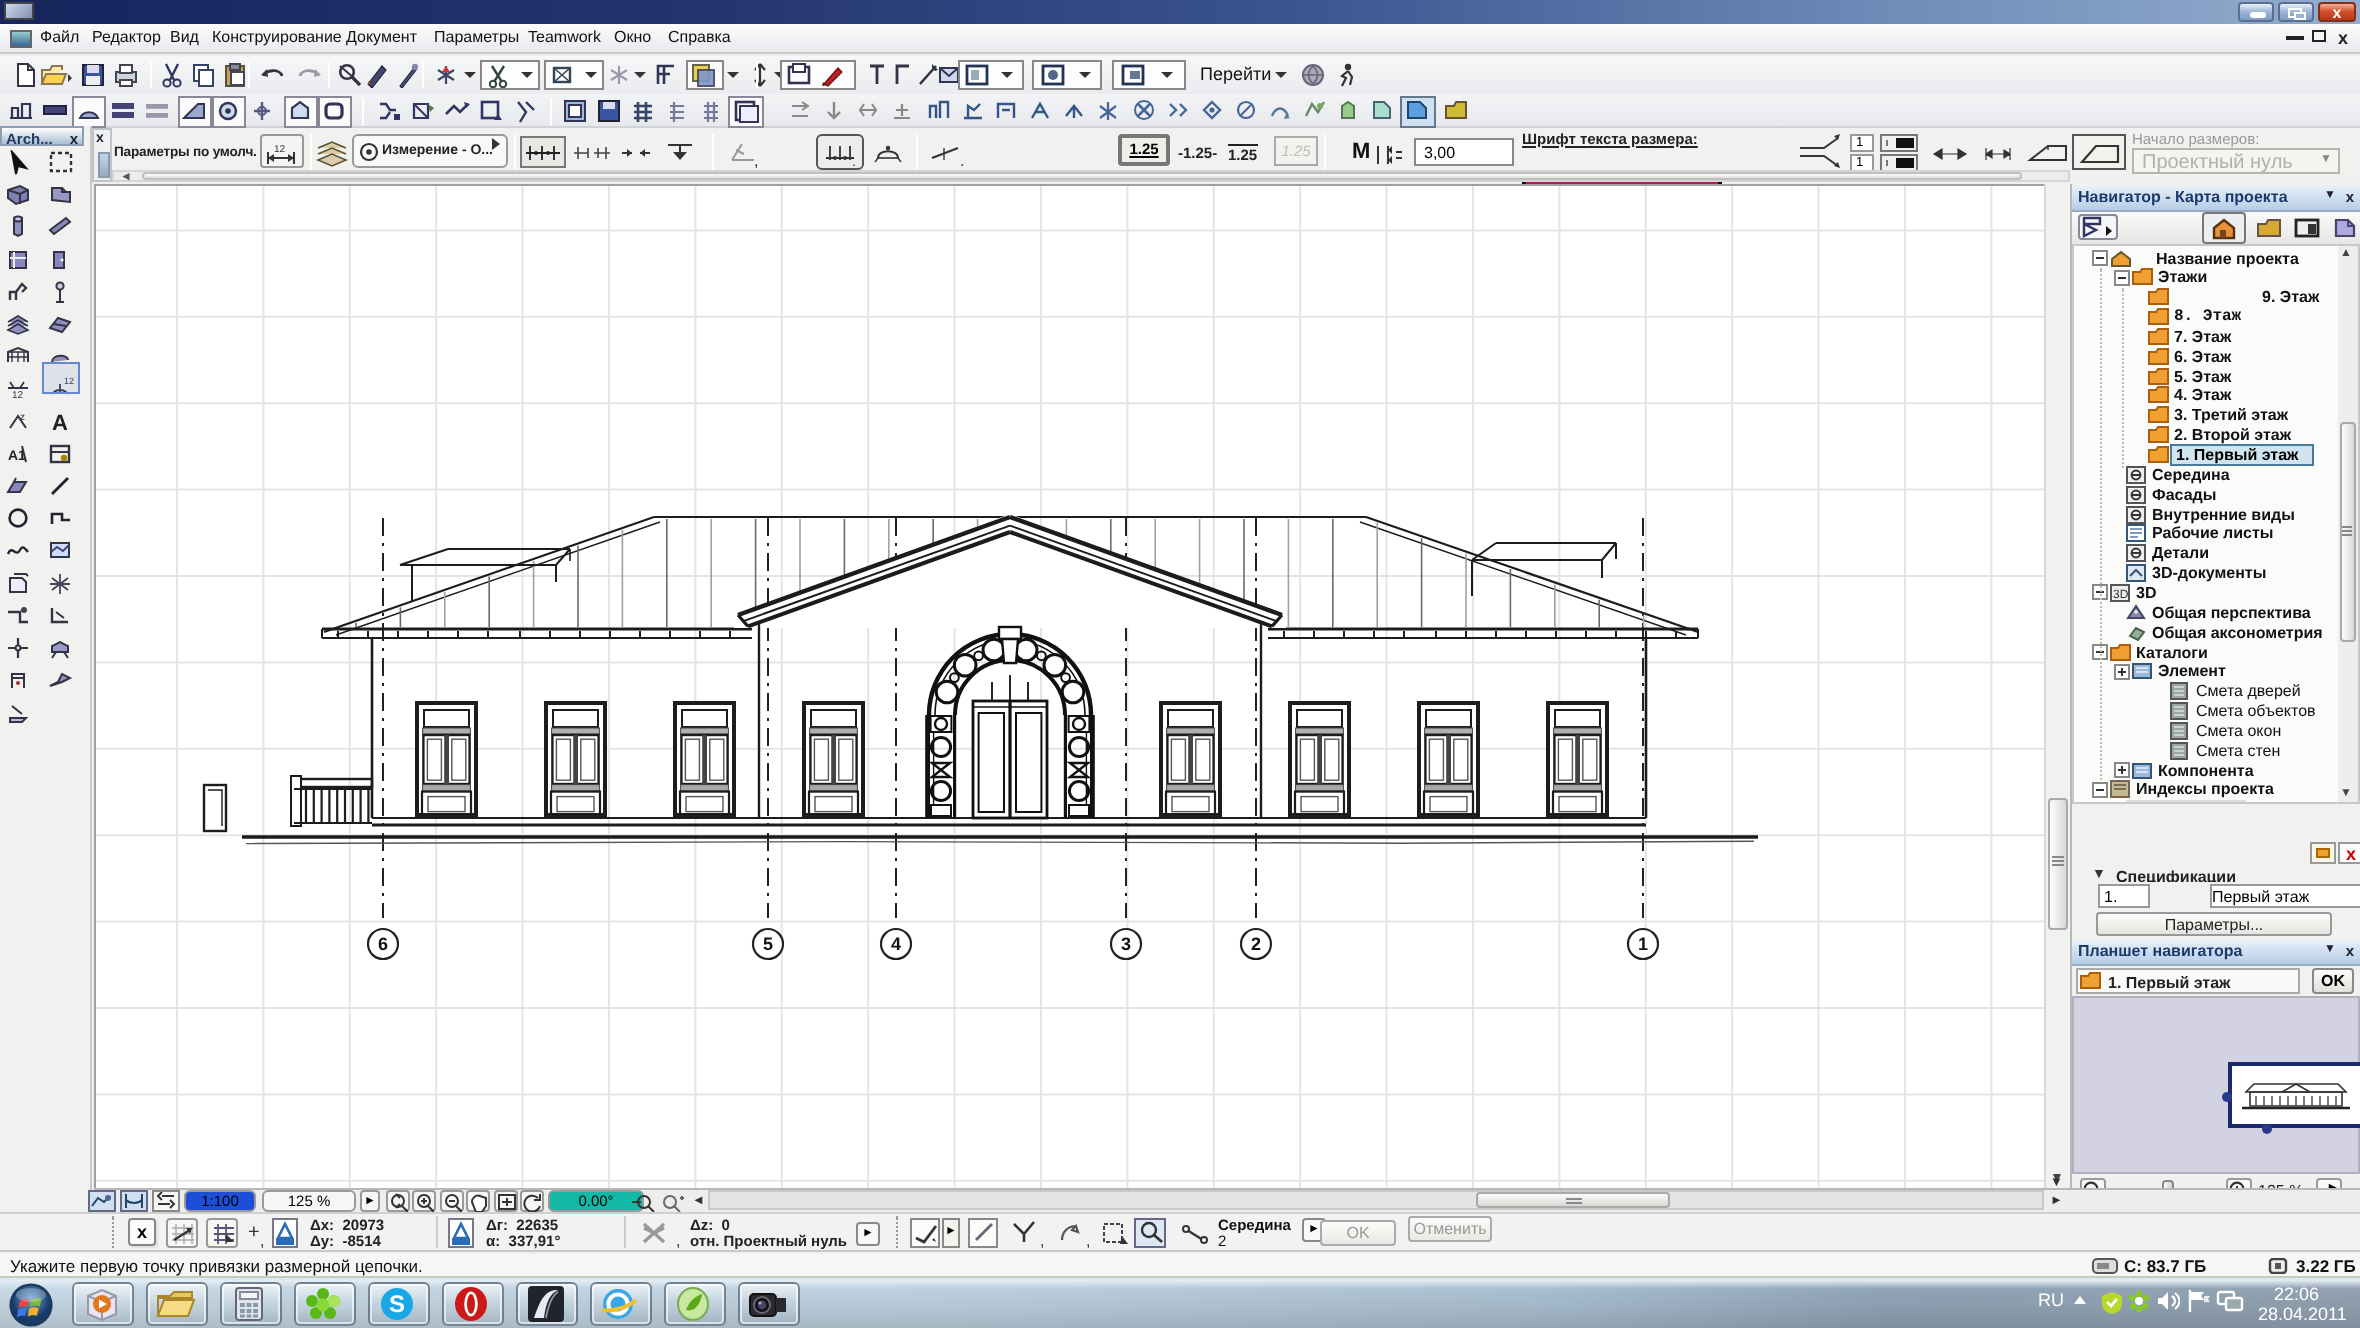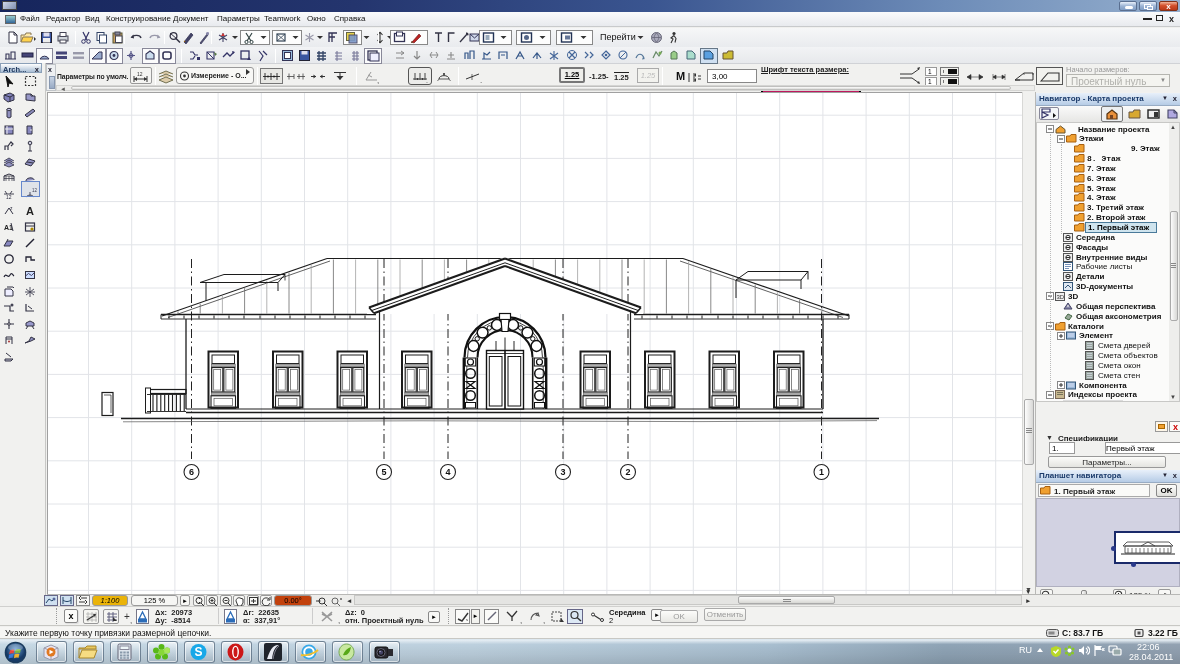--- a/index.html
+++ b/index.html
@@ -969,21 +969,21 @@
 <svg class="ic" style="left:1063px;top:252.54999999999998px;" width="11" height="9" viewBox="0 0 11 9">
     <rect x="0.5" y="0.5" width="9" height="8" fill="#eee" stroke="#555"></rect>
     <circle cx="5" cy="4.5" r="2.2" fill="none" stroke="#333"></circle>
     <path d="M3 4.5h4" stroke="#333"></path>
   </svg>
 <div class="abs" style="left:1076px;top:252.54999999999998px;font-size:8px;font-weight:bold;color:#111;">Внутренние виды</div>
 <svg class="ic" style="left:1063px;top:262.4px;" width="11" height="9" viewBox="0 0 11 9">
     <rect x="0.5" y="0.5" width="9" height="8" fill="#fff" stroke="#357"></rect>
     <path d="M2 2.5h6M2 4.5h6M2 6.5h4" stroke="#57a" stroke-width="0.8"></path>
   </svg>
-<div class="abs" style="left:1076px;top:262.4px;font-size:8px;font-weight:normal;color:#111;">Рабочие листы</div>
+<div class="abs" style="left:1076px;top:262.4px;font-size:8px;font-weight:bold;color:#111;">Рабочие листы</div>
 <svg class="ic" style="left:1063px;top:272.25px;" width="11" height="9" viewBox="0 0 11 9">
     <rect x="0.5" y="0.5" width="9" height="8" fill="#eee" stroke="#555"></rect>
     <circle cx="5" cy="4.5" r="2.2" fill="none" stroke="#333"></circle>
     <path d="M3 4.5h4" stroke="#333"></path>
   </svg>
 <div class="abs" style="left:1076px;top:272.25px;font-size:8px;font-weight:bold;color:#111;">Детали</div>
 <svg class="ic" style="left:1063px;top:282.1px;" width="11" height="9" viewBox="0 0 11 9">
     <rect x="0.5" y="0.5" width="9" height="8" fill="#dfe8f2" stroke="#357"></rect>
     <path d="M2 6l3-3 3 3" stroke="#357" fill="none"></path>
   </svg>
@@ -1134,21 +1134,21 @@
   </svg>
 <div class="abs" style="left:60px;top:595px;width:14px;height:11px;border:1px solid #668;background:#cfe0f0;"></div>
 <svg class="ic" style="left:61px;top:596px;" width="12" height="9" viewBox="0 0 12 9">
     <path d="M2 1v7M10 1v7M2 4c2 2 6 2 8 0" stroke="#246" fill="none"></path>
   </svg>
 <div class="abs" style="left:76px;top:595px;width:14px;height:11px;border:1px solid #888;background:#f6f6f4;"></div>
 <svg class="ic" style="left:77px;top:596px;" width="12" height="9" viewBox="0 0 12 9">
     <path d="M2 6h6M4 2h6" stroke="#333"></path>
     <path d="M8 4l2 2-2 2M4 0L2 2l2 2" stroke="#333" fill="none"></path>
   </svg>
-<div class="abs" style="left:92px;top:595px;width:36px;height:11px;border:1px solid #999;border-radius:3px;background:#eab308;font-size:7.5px;text-align:center;line-height:10px;font-style:italic;">1:100</div>
+<div class="abs" style="left:92px;top:595px;width:36px;height:11px;border:1px solid #999;border-radius:3px;background:#1d4ed8;font-size:7.5px;text-align:center;line-height:10px;">1:100</div>
 <div class="abs" style="left:131px;top:595px;width:47px;height:11px;border:1px solid #999;border-radius:3px;background:#f6f6f4;font-size:7.5px;text-align:center;line-height:10px;">125 %</div>
 <div class="abs" style="left:180px;top:595px;width:10px;height:11px;border:1px solid #999;border-radius:2px;background:#f6f6f4;font-size:6px;text-align:center;line-height:10px;">►</div>
 <div class="abs" style="left:193px;top:595px;width:12px;height:11px;border:1px solid #999;border-radius:2px;background:#f6f6f4;"></div>
 <svg class="ic" style="left:194px;top:596px;" width="10" height="10" viewBox="0 0 10 10">
     <circle cx="5" cy="4.5" r="3" fill="none" stroke="#333"></circle>
     <path d="M7 7l3 3M4 1l2 2M4 8l2-2" stroke="#333"></path>
   </svg>
 <div class="abs" style="left:206.4px;top:595px;width:12px;height:11px;border:1px solid #999;border-radius:2px;background:#f6f6f4;"></div>
 <svg class="ic" style="left:207.4px;top:596px;" width="10" height="10" viewBox="0 0 10 10">
     <circle cx="5" cy="4.5" r="3" fill="none" stroke="#333"></circle>
@@ -1166,21 +1166,21 @@
 <div class="abs" style="left:246.60000000000002px;top:595px;width:12px;height:11px;border:1px solid #999;border-radius:2px;background:#f6f6f4;"></div>
 <svg class="ic" style="left:247.60000000000002px;top:596px;" width="10" height="10" viewBox="0 0 10 10">
     <rect x="1.5" y="1.5" width="8" height="7" fill="none" stroke="#333"></rect>
     <path d="M3 5h5M5.5 3v4" stroke="#333"></path>
   </svg>
 <div class="abs" style="left:260.0px;top:595px;width:12px;height:11px;border:1px solid #999;border-radius:2px;background:#f6f6f4;"></div>
 <svg class="ic" style="left:261.0px;top:596px;" width="10" height="10" viewBox="0 0 10 10">
     <path d="M8 3a4 4 0 1 0 1 4" fill="none" stroke="#333"></path>
     <path d="M9 1v3H6" fill="none" stroke="#333"></path>
   </svg>
-<div class="abs" style="left:274px;top:595px;width:38px;height:11px;border:1px solid #999;border-radius:3px;background:#c2410c;font-size:7.5px;text-align:center;line-height:10px;">0.00°</div>
+<div class="abs" style="left:274px;top:595px;width:48px;height:11px;border:1px solid #999;border-radius:3px;background:#14b8a6;font-size:7.5px;text-align:center;line-height:10px;">0.00°</div>
 <svg class="ic" style="left:315px;top:596px;" width="13" height="10" viewBox="0 0 13 10">
     <circle cx="7" cy="5" r="3" fill="none" stroke="#333"></circle>
     <path d="M1 5h3M9 7l3 3" stroke="#333"></path>
     <path d="M4 4l2 1-2 1z" fill="#333"></path>
   </svg>
 <svg class="ic" style="left:330px;top:596px;" width="13" height="10" viewBox="0 0 13 10">
     <circle cx="5" cy="5" r="3" fill="none" stroke="#666"></circle>
     <path d="M7 7l3 3M10 3h2M11 2v2" stroke="#666"></path>
   </svg>
 <div class="abs" style="left:346px;top:597px;font-size:6.5px;color:#333;">◄</div>

